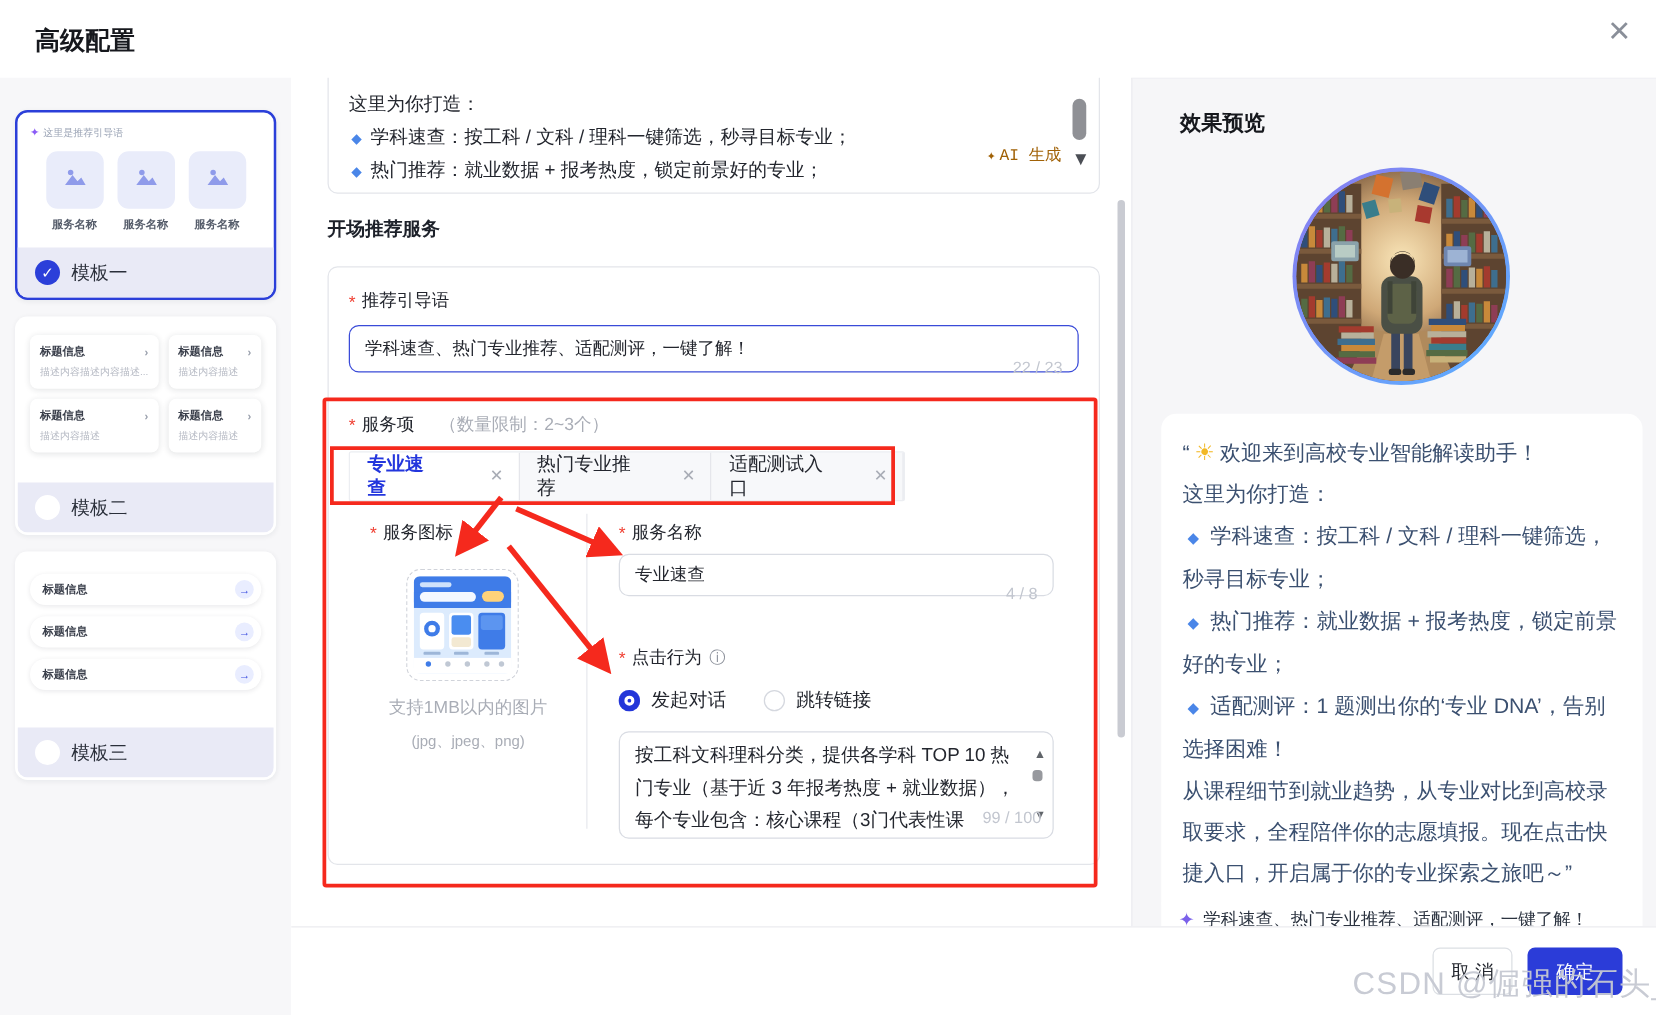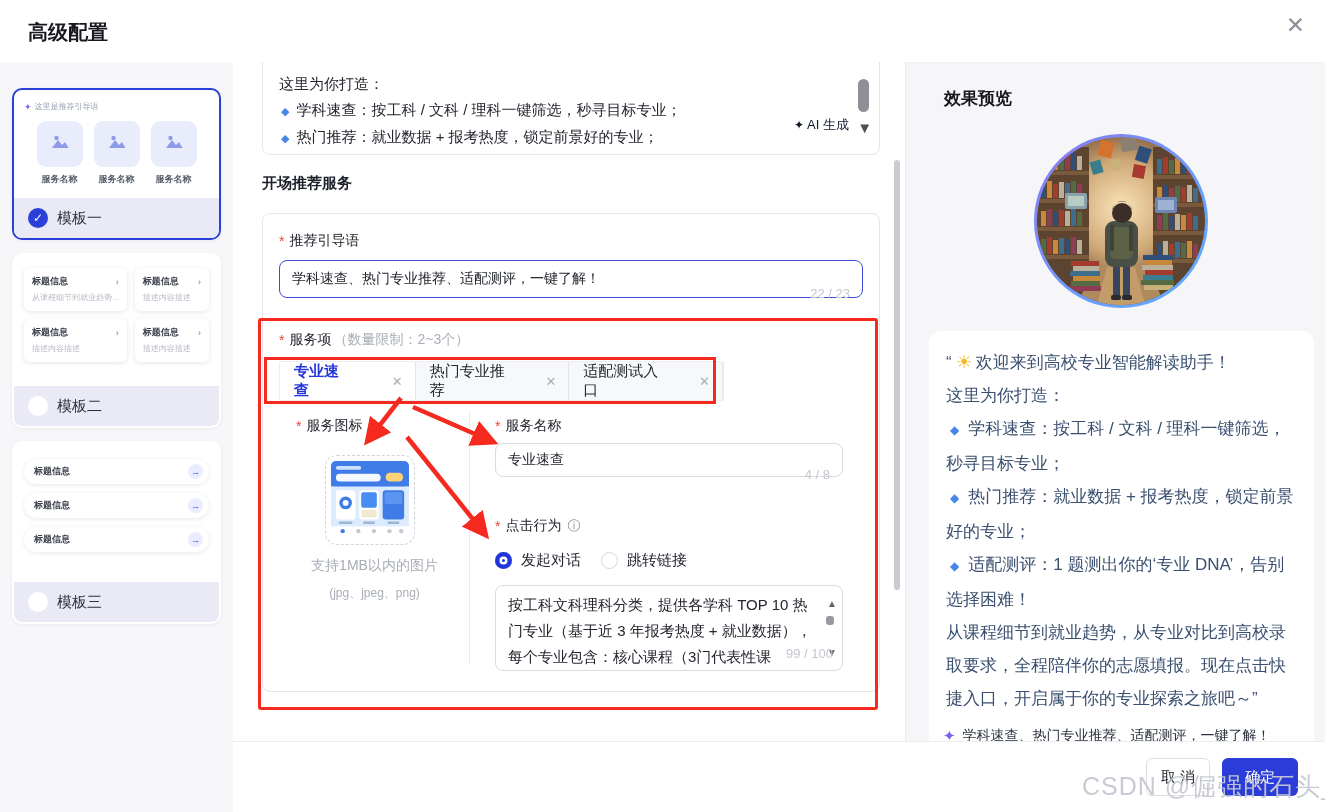--- a/index.html
+++ b/index.html
@@ -47,31 +47,31 @@
                display:flex; align-items:center; justify-content:center; }
 
   
   .center { position:absolute; left:233px; top:62px; width:672px; bottom:0; background:#fff; overflow:hidden; }
   .guide-box { position:absolute; left:29px; top:-38px; width:618px; height:131px;
                border:1px solid #e3e5ea; border-radius:8px; padding:46px 16px 0 16px;
                font-size:15px; line-height:26px; color:#23262e; overflow:hidden; background:#fff; }
   .gb-line { white-space:nowrap; }
   .diamond { color:#4a86e8; font-size:11px; margin:0 7px 0 2px; }
   .gb-thumb { position:absolute; right:10px; top:54px; width:11px; height:33px; background:#8f9095; border-radius:6px; }
-  .gb-ai { position:absolute; right:30px; bottom:16px; font-size:13px; color:#0f172a; cursor:pointer; white-space:nowrap; }
+  .gb-ai { position:absolute; right:30px; bottom:16px; font-size:13px; color:#a16207; cursor:pointer; white-space:nowrap;font-family:Liberation Mono, monospace; }
   .gb-ai .spark { font-size:12px; margin-right:3px; }
   .gb-tri { position:absolute; right:7px; bottom:13px; font-size:15px; color:#4b4e55; }
 
   .sec-title { position:absolute; left:29px; top:112px; font-size:15px; font-weight:600; color:#1d212a; }
 
   .form-card { position:absolute; left:29px; top:151px; width:618px; height:479px;
                border:1px solid #e3e5ea; border-radius:8px; padding:18px 16px; background:#fff; }
   .flabel { font-size:14px; color:#23262e; display:flex; align-items:center; }
   .req { color:#f04134; margin-right:5px; }
-  .hint { color:#a9adb6; margin-left:2px; }
+  .hint { color:#a9adb6; margin-left:20px; }
   .g-input { margin-top:10px; height:38px; border:1.5px solid #3a4bd8; border-radius:8px;
              display:flex; align-items:center; padding:0 12px; font-size:14px; color:#23262e; background:#fff; }
   .counter { margin-left:auto; color:#c2c6cf; font-size:13px; white-space:nowrap;margin-top:29px; }
   .svc-label-row { margin-top:33px; }
   .tabstrip { margin-top:12px; width:445px; height:40px; background:#f7f8fa; display:flex;
               border:1px solid #eceef2; border-radius:2px; overflow:hidden; }
   .tab { display:flex; align-items:center; padding:0 12px 0 14px; font-size:15px; color:#23262e;
          border-right:1px solid #e5e6eb; cursor:pointer; }
   .tab.active { background:#fff; color:#2336dd; font-weight:bold; }
   .tab .tab-x { margin-left:26px; color:#a9adb6; font-size:13px; font-weight:normal; cursor:pointer; }
@@ -82,21 +82,21 @@
   .svc-right { flex:1; padding-left:25px; position:relative; }
   .icon-box { position:absolute; left:46px; top:44px; width:90px; height:90px;
               border:1.5px dashed #d0d3da; border-radius:12px; padding:5px; cursor:pointer; background:#fff; }
   .icon-hint1 { position:absolute; left:0; top:146px; width:191px; text-align:center; font-size:14px; color:#a9adb6; }
   .icon-hint2 { position:absolute; left:0; top:174px; width:191px; text-align:center; font-size:12px; color:#a9adb6; }
   .name-label { position:absolute; left:25px; top:6px; }
   .name-input { position:absolute; left:25px; top:32px; width:348px; height:34px; border:1px solid #d9dce3;
                 border-radius:8px; display:flex; align-items:center; padding:0 12px; font-size:14px; background:#fff; }
   .click-label { position:absolute; left:25px; top:106px; }
   .info-i { color:#8a8f99; font-size:13px; margin-left:6px; }
-  .radio-row { position:absolute; left:25px; top:140px; display:flex; align-items:center; gap:20px; font-size:15px; }
+  .radio-row { position:absolute; left:25px; top:140px; display:flex; align-items:center; gap:30px; font-size:15px; }
   .radio-item { display:flex; align-items:center; gap:9px; cursor:pointer; }
   .rad { width:17px; height:17px; border-radius:50%; }
   .rad.on  { background:#2336d9; box-shadow:inset 0 0 0 4.5px #2336d9, inset 0 0 0 7px #fff; }
   .rad.off { background:#fff; border:1px solid #d5d8df; }
   .svc-ta { position:absolute; left:25px; top:174px; width:348px; height:86px; border:1px solid #d9dce3;
             border-radius:8px; padding:6px 30px 6px 12px; font-size:15px; line-height:26px; color:#23262e;
             overflow:hidden; background:#fff; }
   .ta-up   { position:absolute; right:5px; top:5px;    font-size:10px; color:#606469; }
   .ta-down { position:absolute; right:5px; bottom:4px; font-size:10px; color:#606469; }
   .ta-thumb{ position:absolute; right:8px; top:30px; width:8px; height:9px; background:#97999e; border-radius:3px; }
@@ -200,21 +200,21 @@
     </div>
   </div>
 
   <div class="tcard">
     <div class="t2-grid">
       <div class="mini-card">
         <div class="mc-head">
             <span>标题信息</span>
             <span class="mc-chev">›</span>
           </div>
-        <div class="mc-desc">从课程细节到就业趋势...</div>
+        <div class="mc-desc">描述内容描述内容描述...</div>
       </div>
       <div class="mini-card">
         <div class="mc-head">
             <span>标题信息</span>
             <span class="mc-chev">›</span>
           </div>
         <div class="mc-desc">描述内容描述</div>
       </div>
       <div class="mini-card">
         <div class="mc-head">

